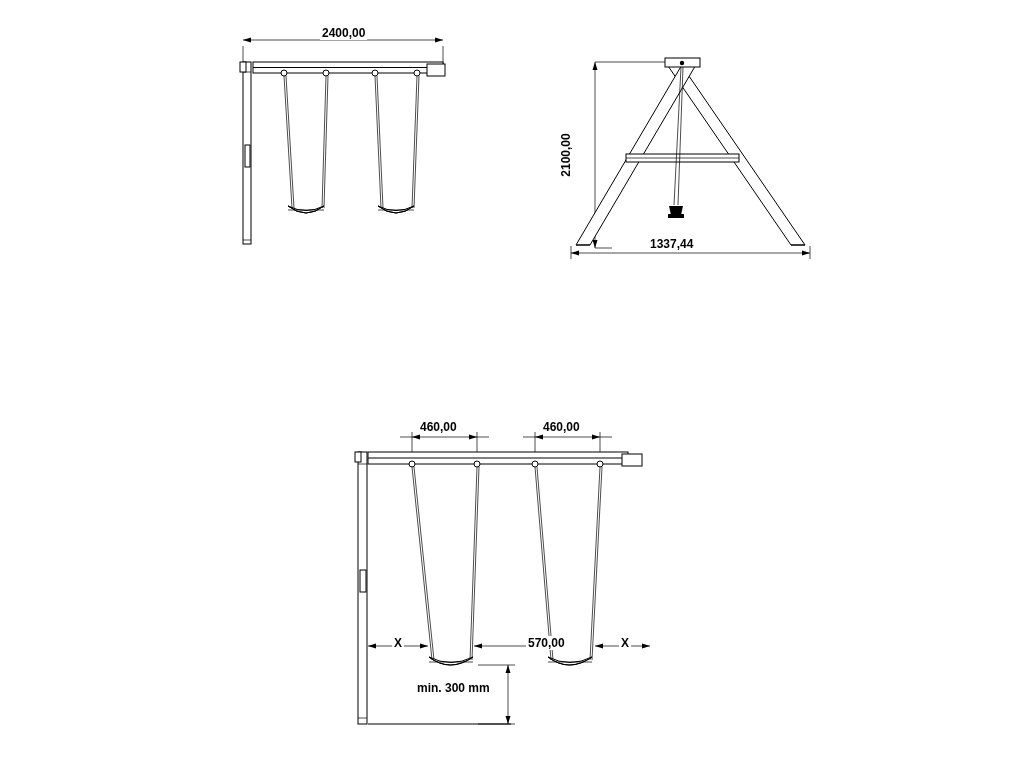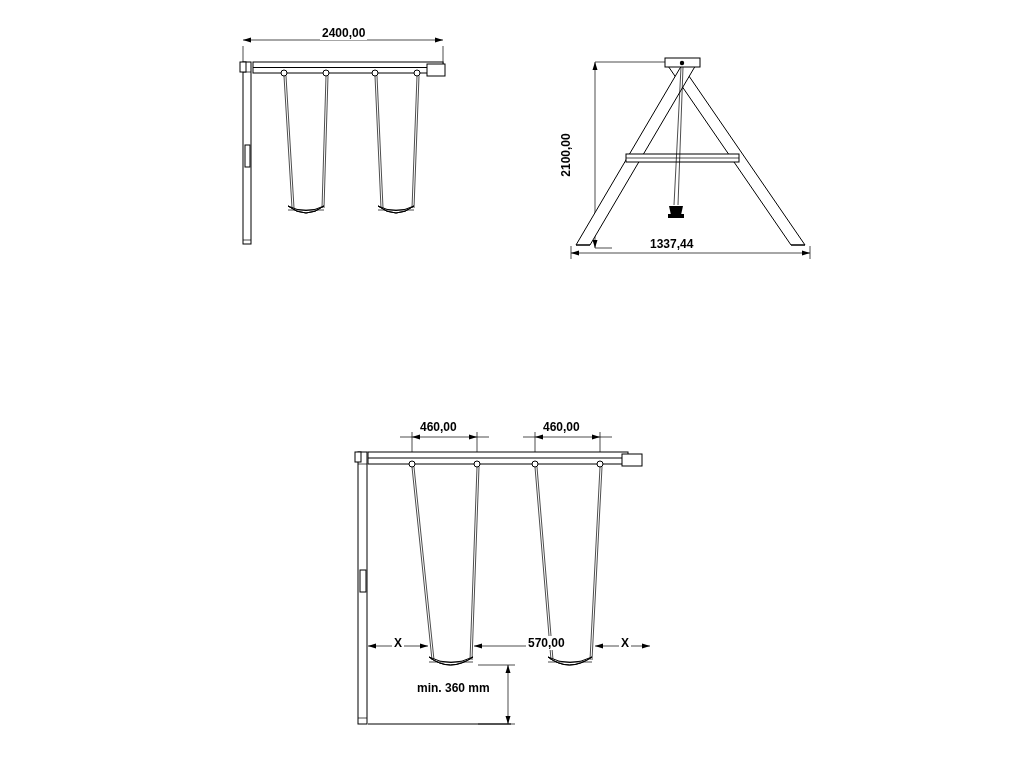--- a/index.html
+++ b/index.html
@@ -261,15 +261,15 @@
   <div class="dim-label" style="left:418px; top:420px;">460,00</div>
 
   <div class="dim-label" style="left:541px; top:420px;">460,00</div>
 
   <div class="dim-label" style="left:392px; top:636px;">X</div>
 
   <div class="dim-label" style="left:485px; top:636px;margin-left:41px;">570,00</div>
 
   <div class="dim-label" style="left:619px; top:636px;">X</div>
 
-  <div class="dim-label" style="left:415px; top:681px;">min. 360 mm</div>
+  <div class="dim-label" style="left:415px; top:681px;">min. 300 mm</div>
 
 </div>
 
 </body></html>

